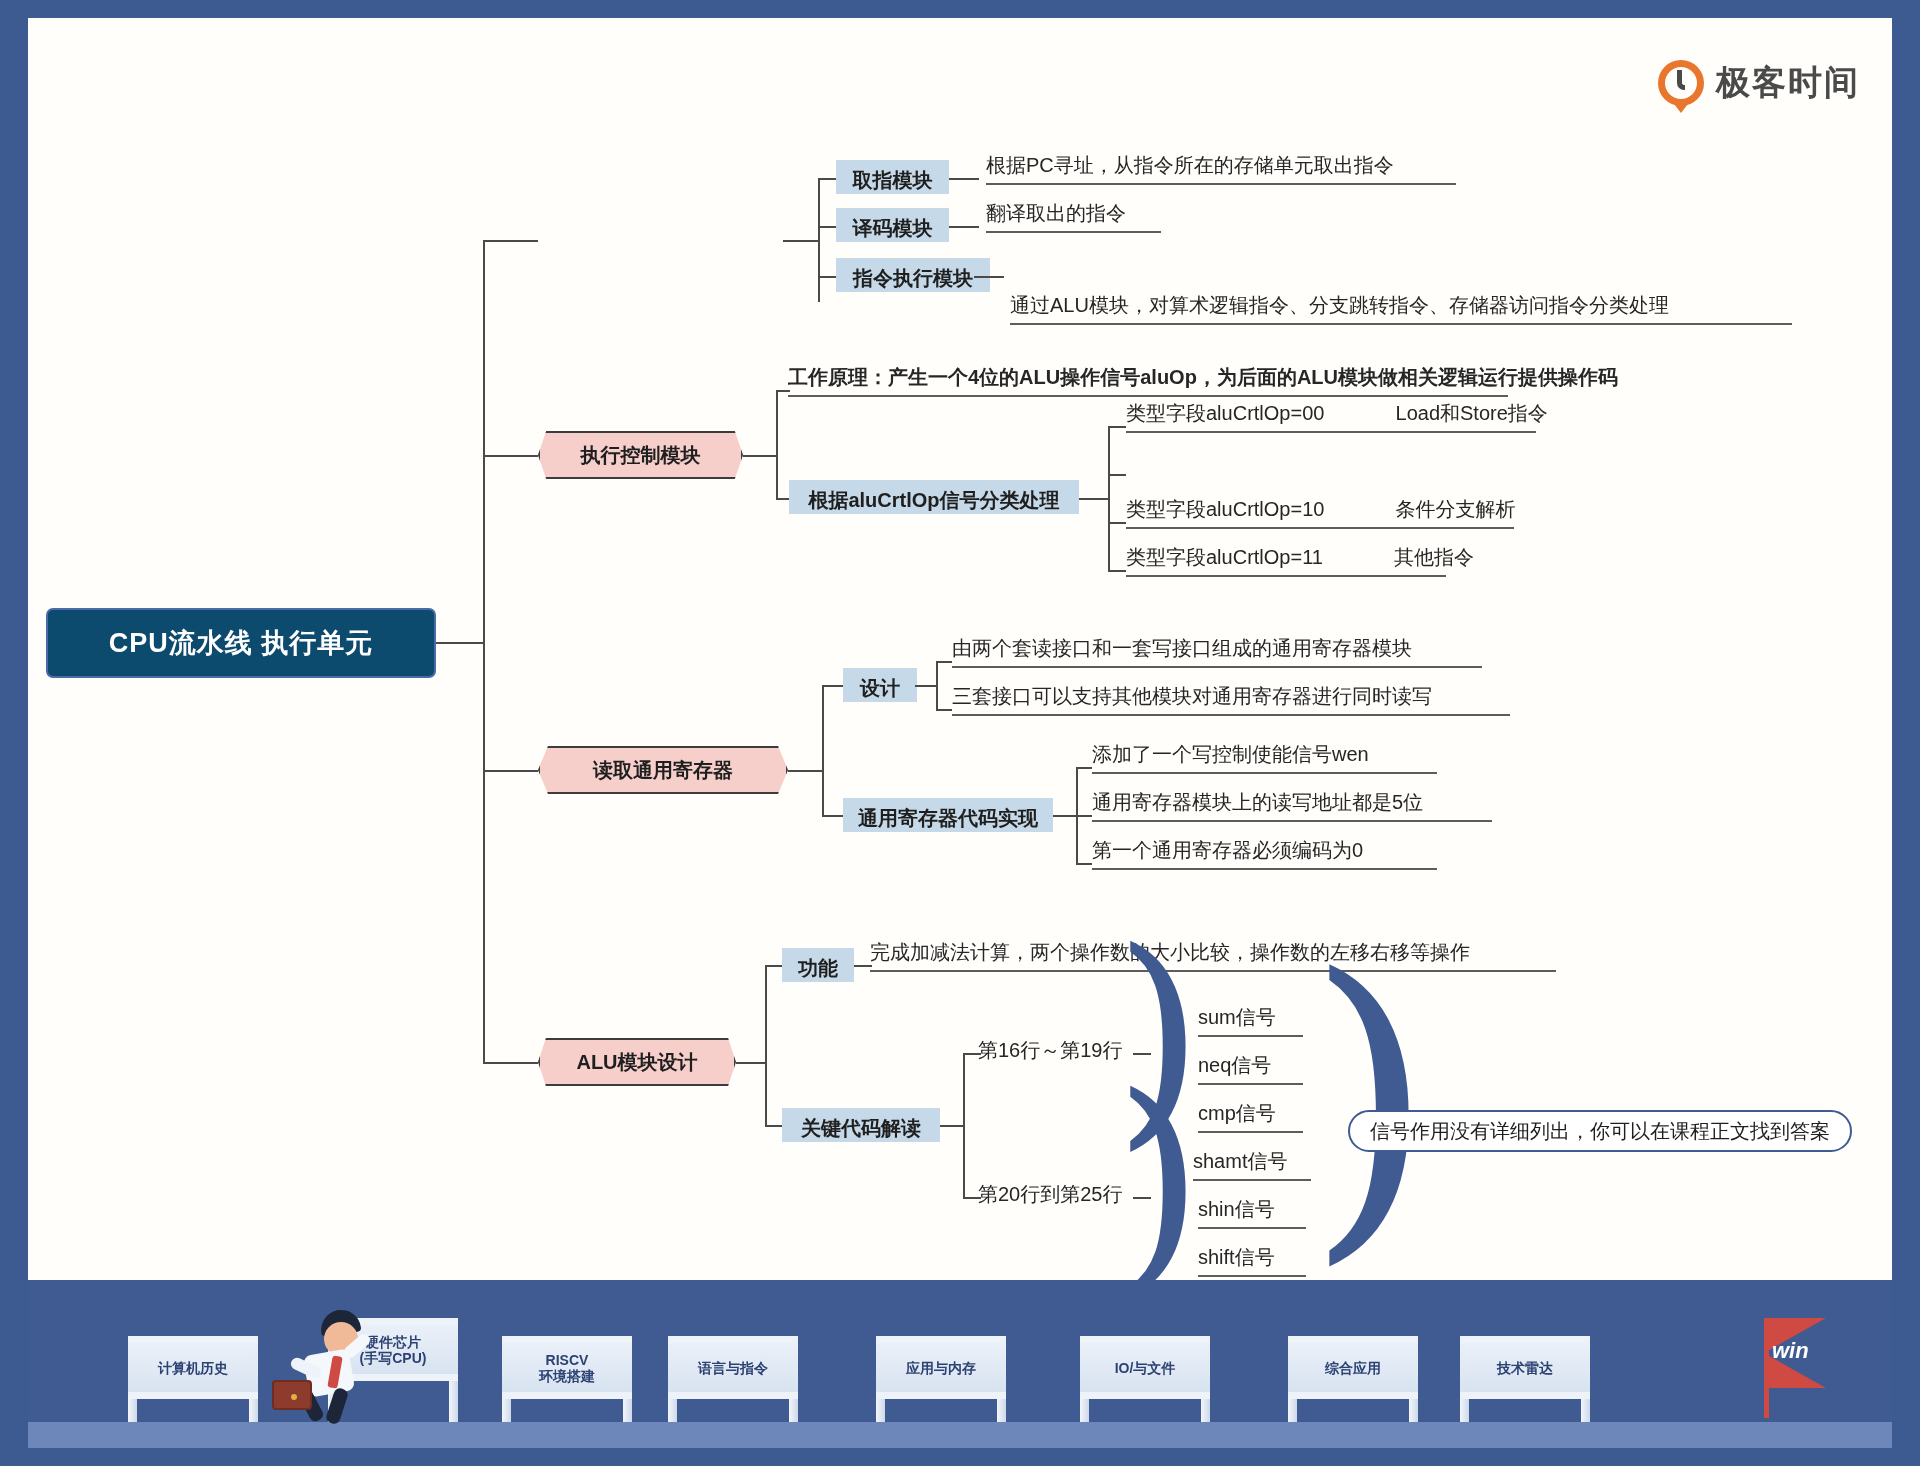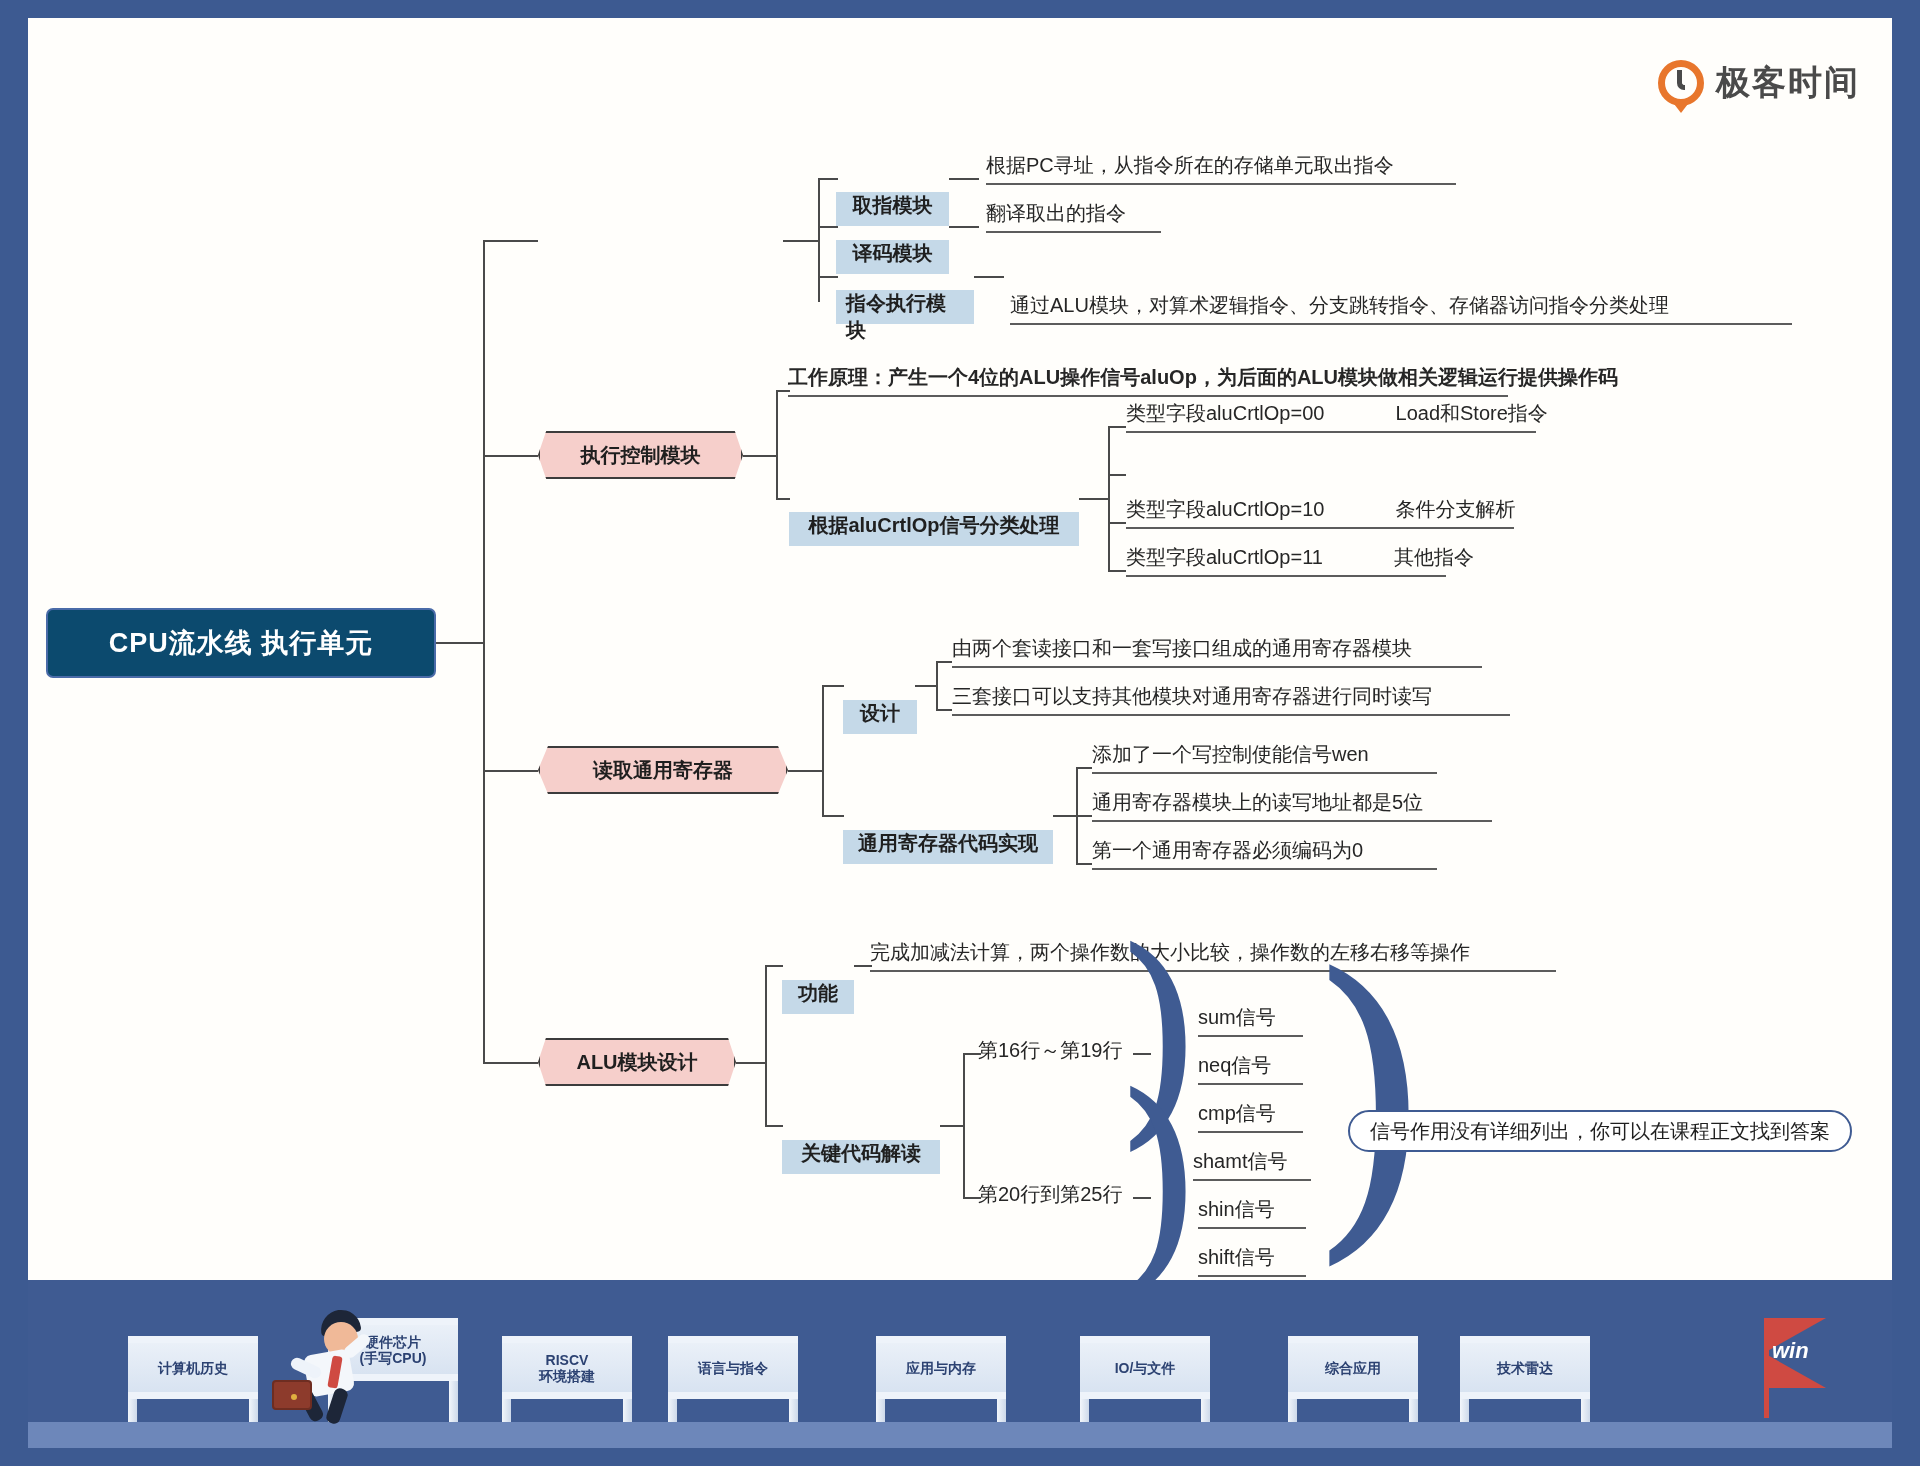--- a/index.html
+++ b/index.html
@@ -78,24 +78,23 @@
     font-size: 20px; font-weight: bold; color: #1f1f1f;
     clip-path: polygon(4% 0, 96% 0, 100% 50%, 96% 100%, 4% 100%, 0 50%);
   }
 
   
   .bluelabel {
     position: absolute;
     background: #c5d9e8;
     color: #1f1f1f;
     font-size: 20px; font-weight: bold;
-    display: flex; align-items: flex-start; justify-content: center;
+    display: flex; align-items: flex-end; justify-content: center;
     height: 34px;
     padding: 0 10px;
-    margin-top: 32px;
   }
 
   
   .leaf {
     position: absolute;
     font-size: 20px; color: #262626;
     white-space: nowrap;
     padding-bottom: 4px;
     border-bottom: 2px solid #5c5c5c;
     line-height: 28px;
@@ -223,21 +222,21 @@
   <div class="leaf" style="left:958px; top:133px; width:470px;">根据PC寻址，从指令所在的存储单元取出指令</div>
 
   <div class="ln h" style="left:790px; top:208px; width:20px;"></div>
   <div class="bluelabel" style="left:808px; top:190px; width:113px;">
     <span>译码模块</span>
   </div>
   <div class="ln h" style="left:921px; top:208px; width:30px;"></div>
   <div class="leaf" style="left:958px; top:181px; width:175px;">翻译取出的指令</div>
 
   <div class="ln h" style="left:790px; top:258px; width:20px;"></div>
-  <div class="bluelabel" style="left:808px; top:240px; width:138px;">
+  <div class="bluelabel" style="left:808px; top:240px; width:154px;">
     <span>指令执行模块</span>
   </div>
   <div class="ln h" style="left:946px; top:258px; width:30px;"></div>
   <div class="leaf" style="left:982px; top:249px; width:782px;margin-top:24px;">通过ALU模块，对算术逻辑指令、分支跳转指令、存储器访问指令分类处理</div>
 
   <div class="ln h" style="left:455px; top:437px; width:55px;"></div>
   <div class="branch" style="left:510px; top:413px; width:205px;">
     <span>执行控制模块</span>
   </div>
 

